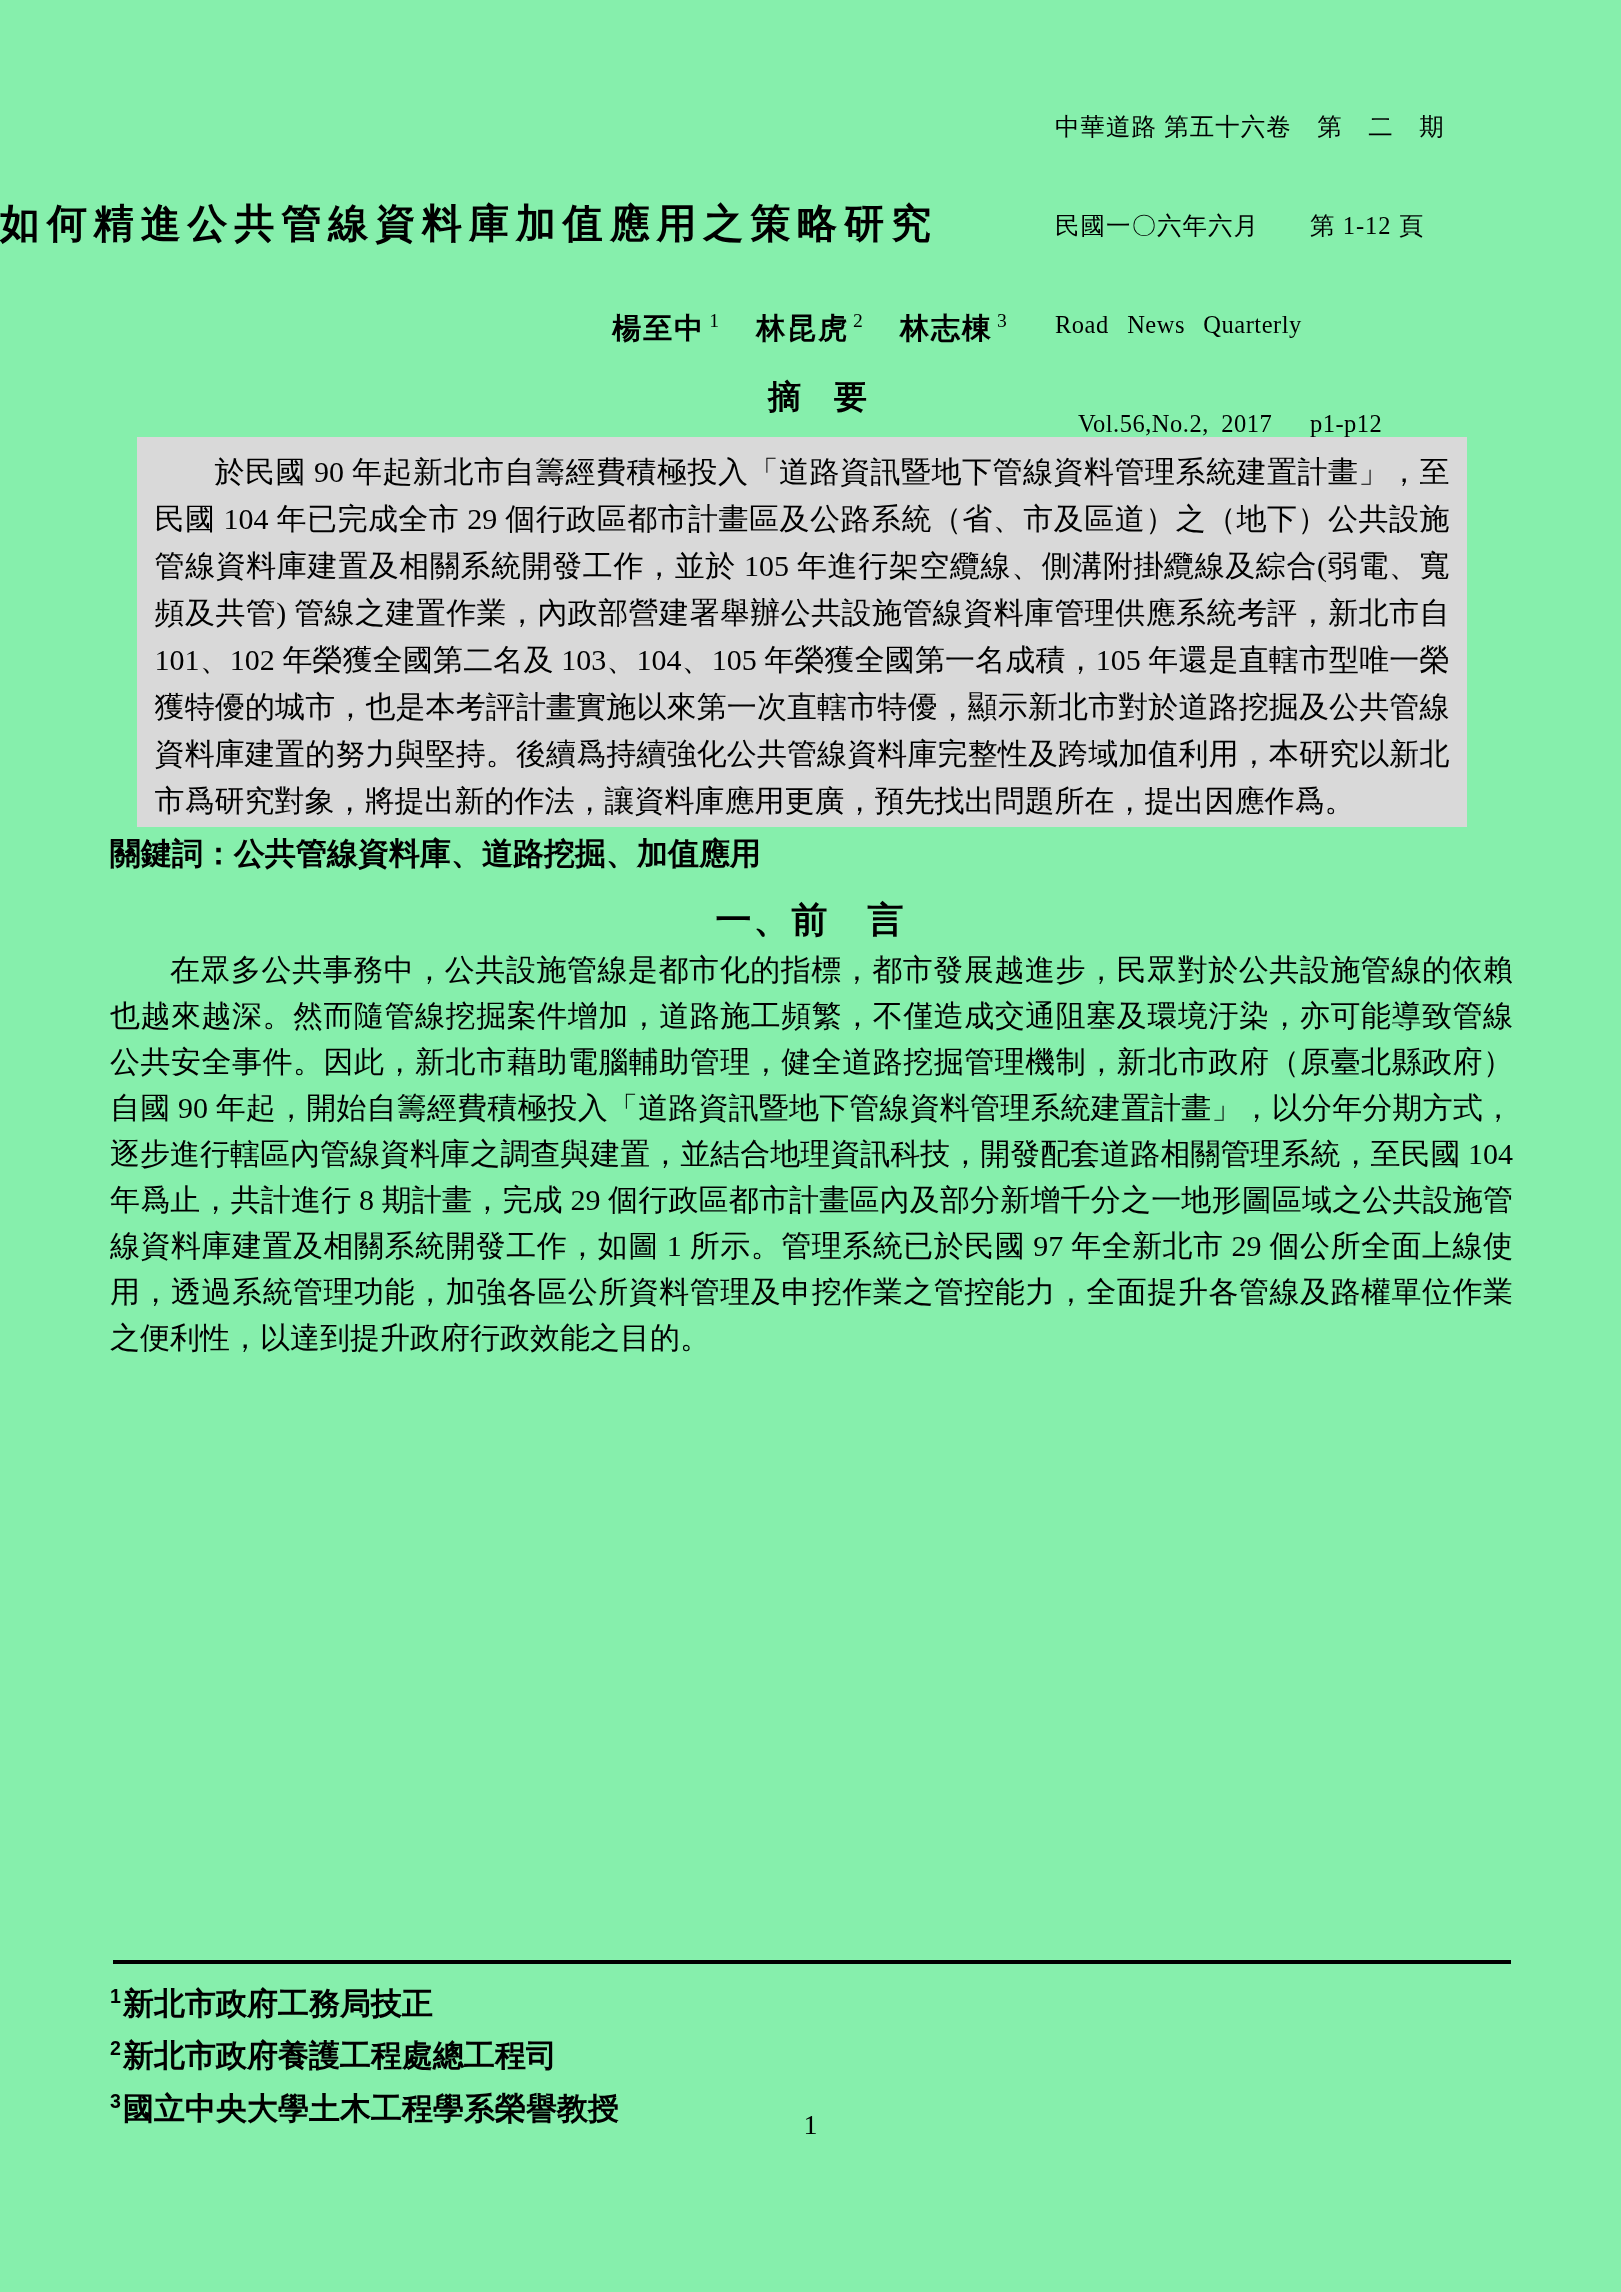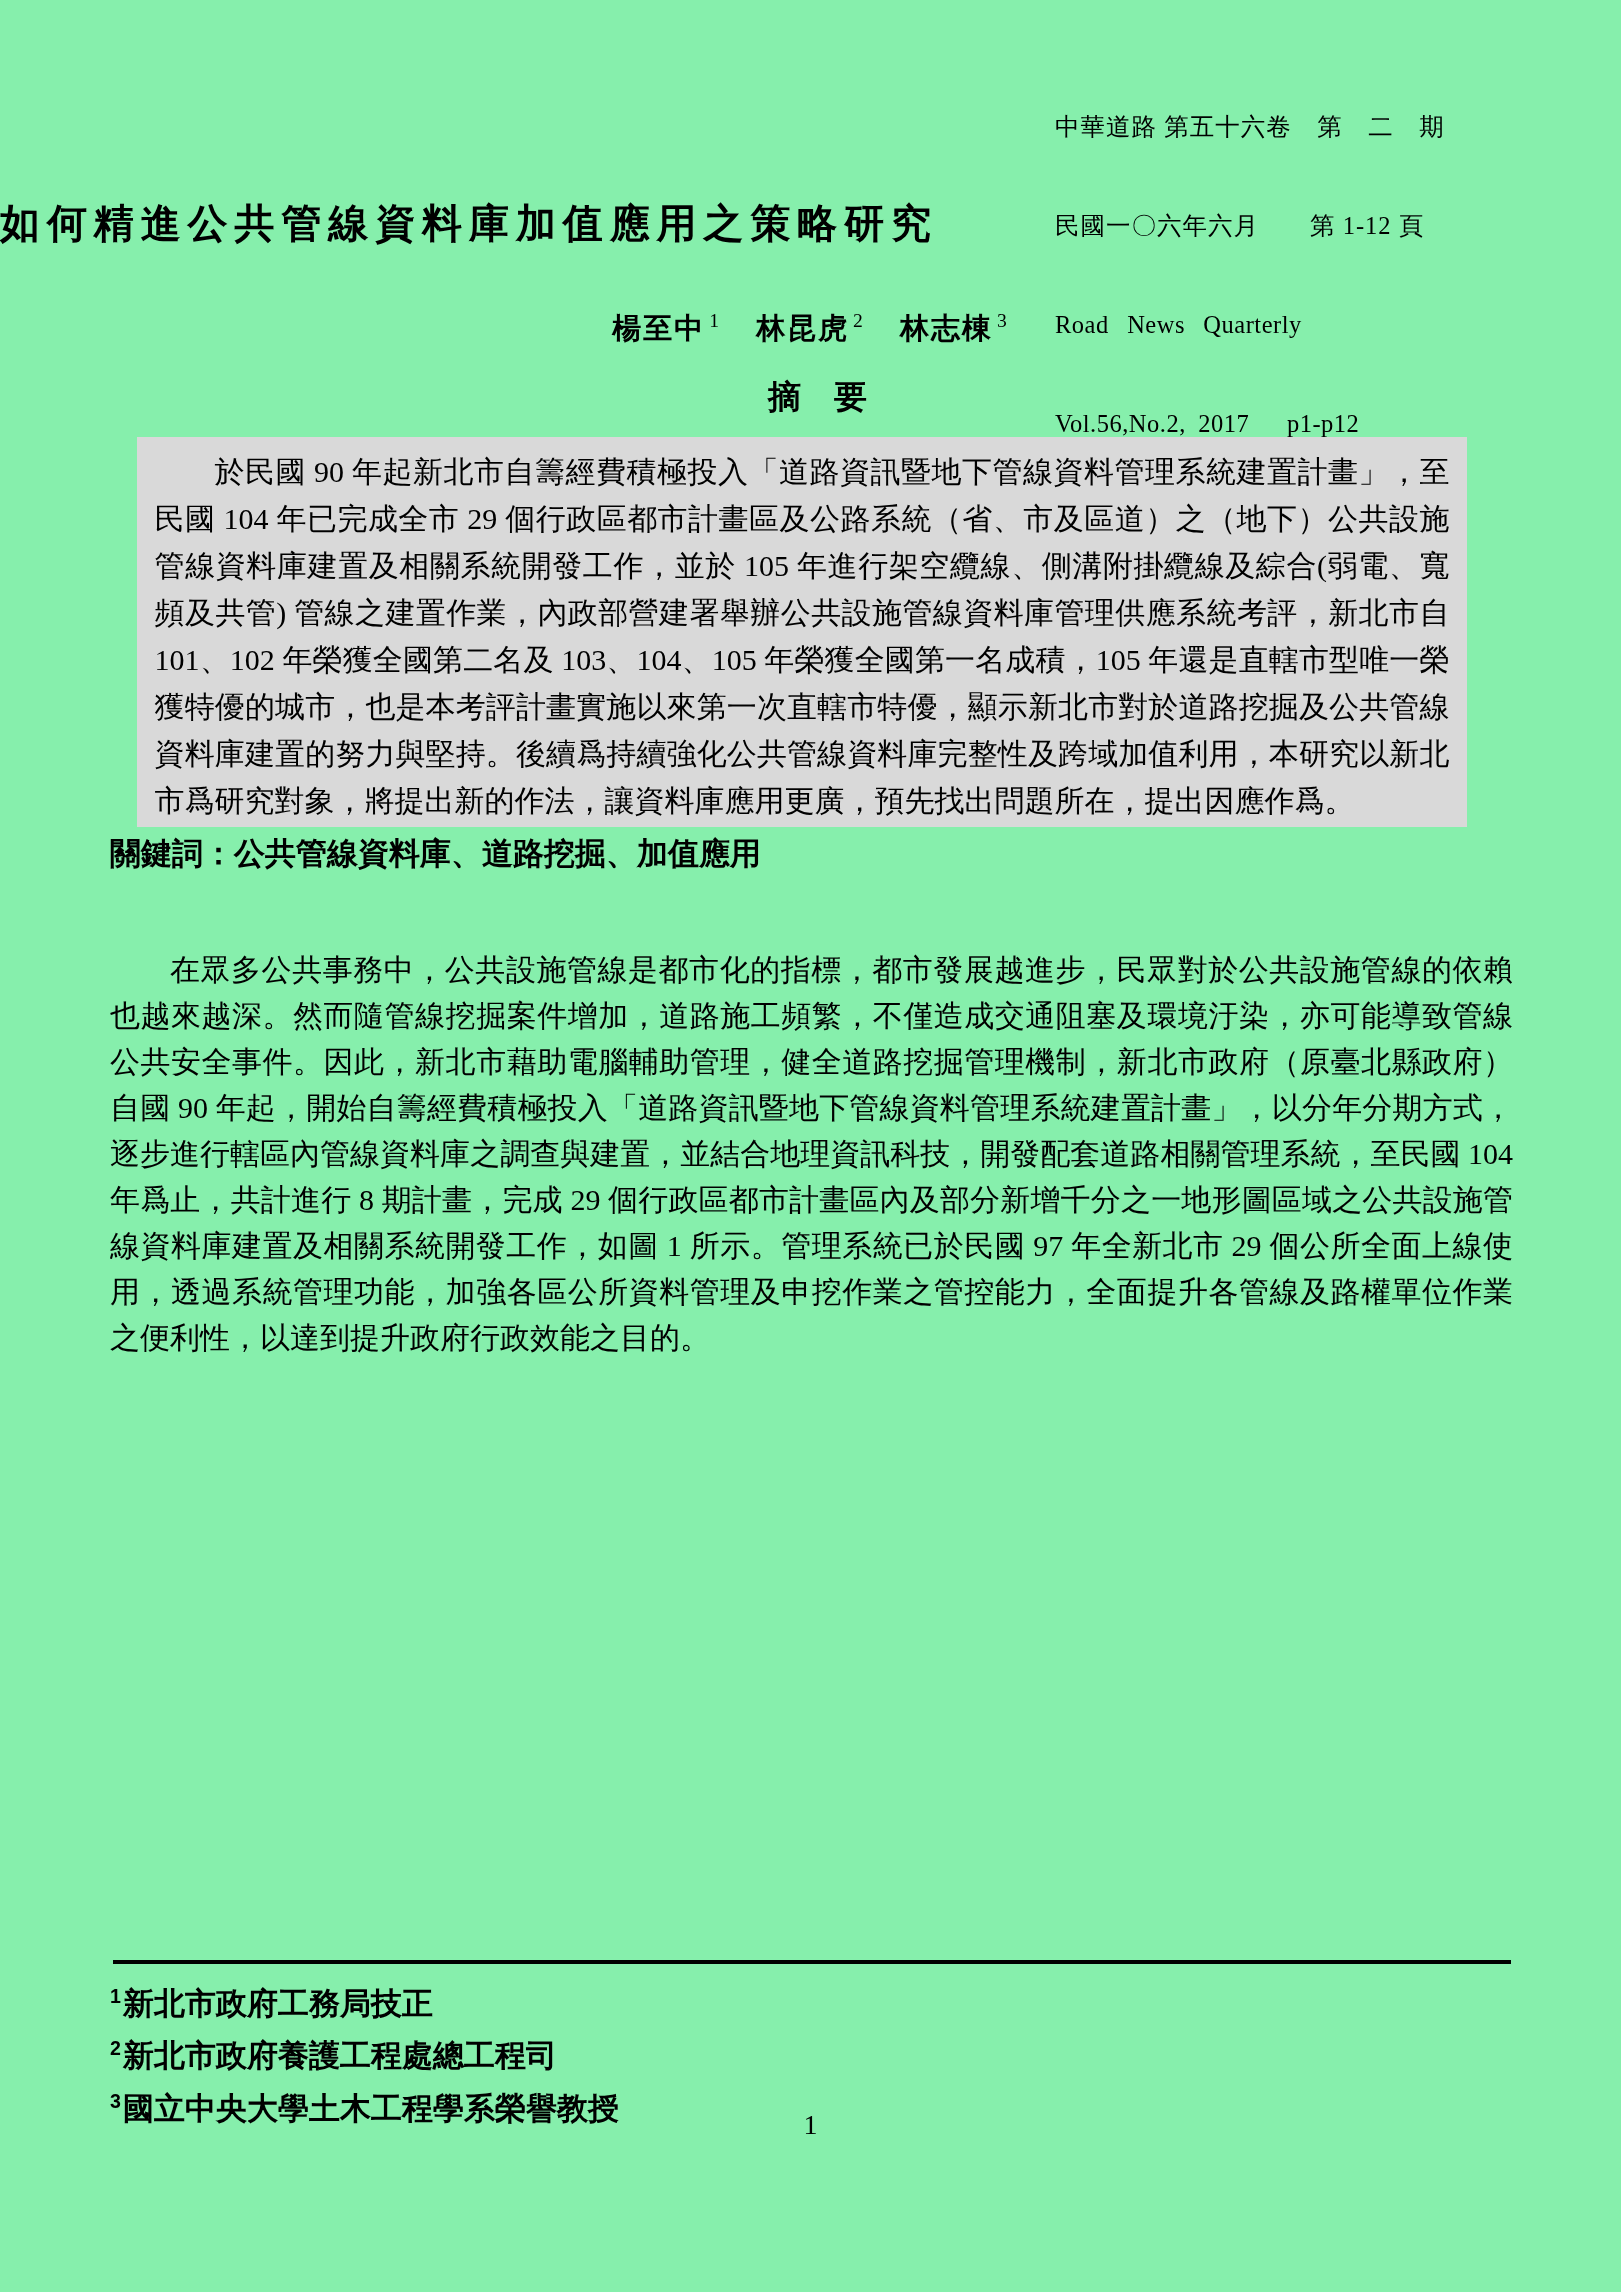--- a/index.html
+++ b/index.html
@@ -17,21 +17,21 @@
   .journal-header {
     position: absolute;
     top: 44px;
     left: 1055px;
     font-size: 24.5px;
     line-height: 33px;
     white-space: pre;
     letter-spacing: 1px;
   }
   .journal-header .en { letter-spacing: 0.5px; word-spacing: 11.8px; }
-  .journal-header .en2 { letter-spacing: 0.5px; word-spacing: 5.9px; }
+  .journal-header .en2 { letter-spacing: 0.5px; word-spacing: 5.9px; margin-left: 23px; }
 
   .article-title {
     position: absolute;
     top: 196px;
     left: 0;
     width: 1392px;
     text-align: left;
     font-size: 40px;
     font-weight: bold;
     letter-spacing: 6.9px;
@@ -163,20 +163,21 @@
   <div class="abstract-heading">摘　要</div>
 
   <div class="abstract-box" style="background: rgb(217, 217, 217);">
     <p>於民國 90 年起新北市自籌經費積極投入「道路資訊暨地下管線資料管理系統建置計畫」，至民國 104 年已完成全市 29 個行政區都市計畫區及公路系統（省、市及區道）之（地下）公共設施管線資料庫建置及相關系統開發工作，並於 105 年進行架空纜線、側溝附掛纜線及綜合(弱電、寬頻及共管) 管線之建置作業，內政部營建署舉辦公共設施管線資料庫管理供應系統考評，新北市自 101、102 年榮獲全國第二名及 103、104、105 年榮獲全國第一名成積，105 年還是直轄市型唯一榮獲特優的城市，也是本考評計畫實施以來第一次直轄市特優，顯示新北市對於道路挖掘及公共管線資料庫建置的努力與堅持。後續爲持續強化公共管線資料庫完整性及跨域加值利用，本研究以新北市爲研究對象，將提出新的作法，讓資料庫應用更廣，預先找出問題所在，提出因應作爲。</p>
   </div>
 
   <div class="keywords-line">
     <span>關鍵詞：</span><span>公共管線資料庫、道路挖掘、加值應用</span>
   </div>
 
+  <h2 class="section-heading">一、前　言</h2>
 
   <div class="intro-paragraph">
     <p>在眾多公共事務中，公共設施管線是都市化的指標，都市發展越進步，民眾對於公共設施管線的依賴也越來越深。然而隨管線挖掘案件增加，道路施工頻繁，不僅造成交通阻塞及環境汙染，亦可能導致管線公共安全事件。因此，新北市藉助電腦輔助管理，健全道路挖掘管理機制，新北市政府（原臺北縣政府）自國 90 年起，開始自籌經費積極投入「道路資訊暨地下管線資料管理系統建置計畫」，以分年分期方式，逐步進行轄區內管線資料庫之調查與建置，並結合地理資訊科技，開發配套道路相關管理系統，至民國 104 年爲止，共計進行 8 期計畫，完成 29 個行政區都市計畫區內及部分新增千分之一地形圖區域之公共設施管線資料庫建置及相關系統開發工作，如圖 1 所示。管理系統已於民國 97 年全新北市 29 個公所全面上線使用，透過系統管理功能，加強各區公所資料管理及申挖作業之管控能力，全面提升各管線及路權單位作業之便利性，以達到提升政府行政效能之目的。</p>
   </div>
 
   <div class="footnote-separator"></div>
 
   <div class="footnotes">
     <div><sup>1</sup><span>新北市政府工務局技正</span></div>
     <div><sup>2</sup><span>新北市政府養護工程處總工程司</span></div>

